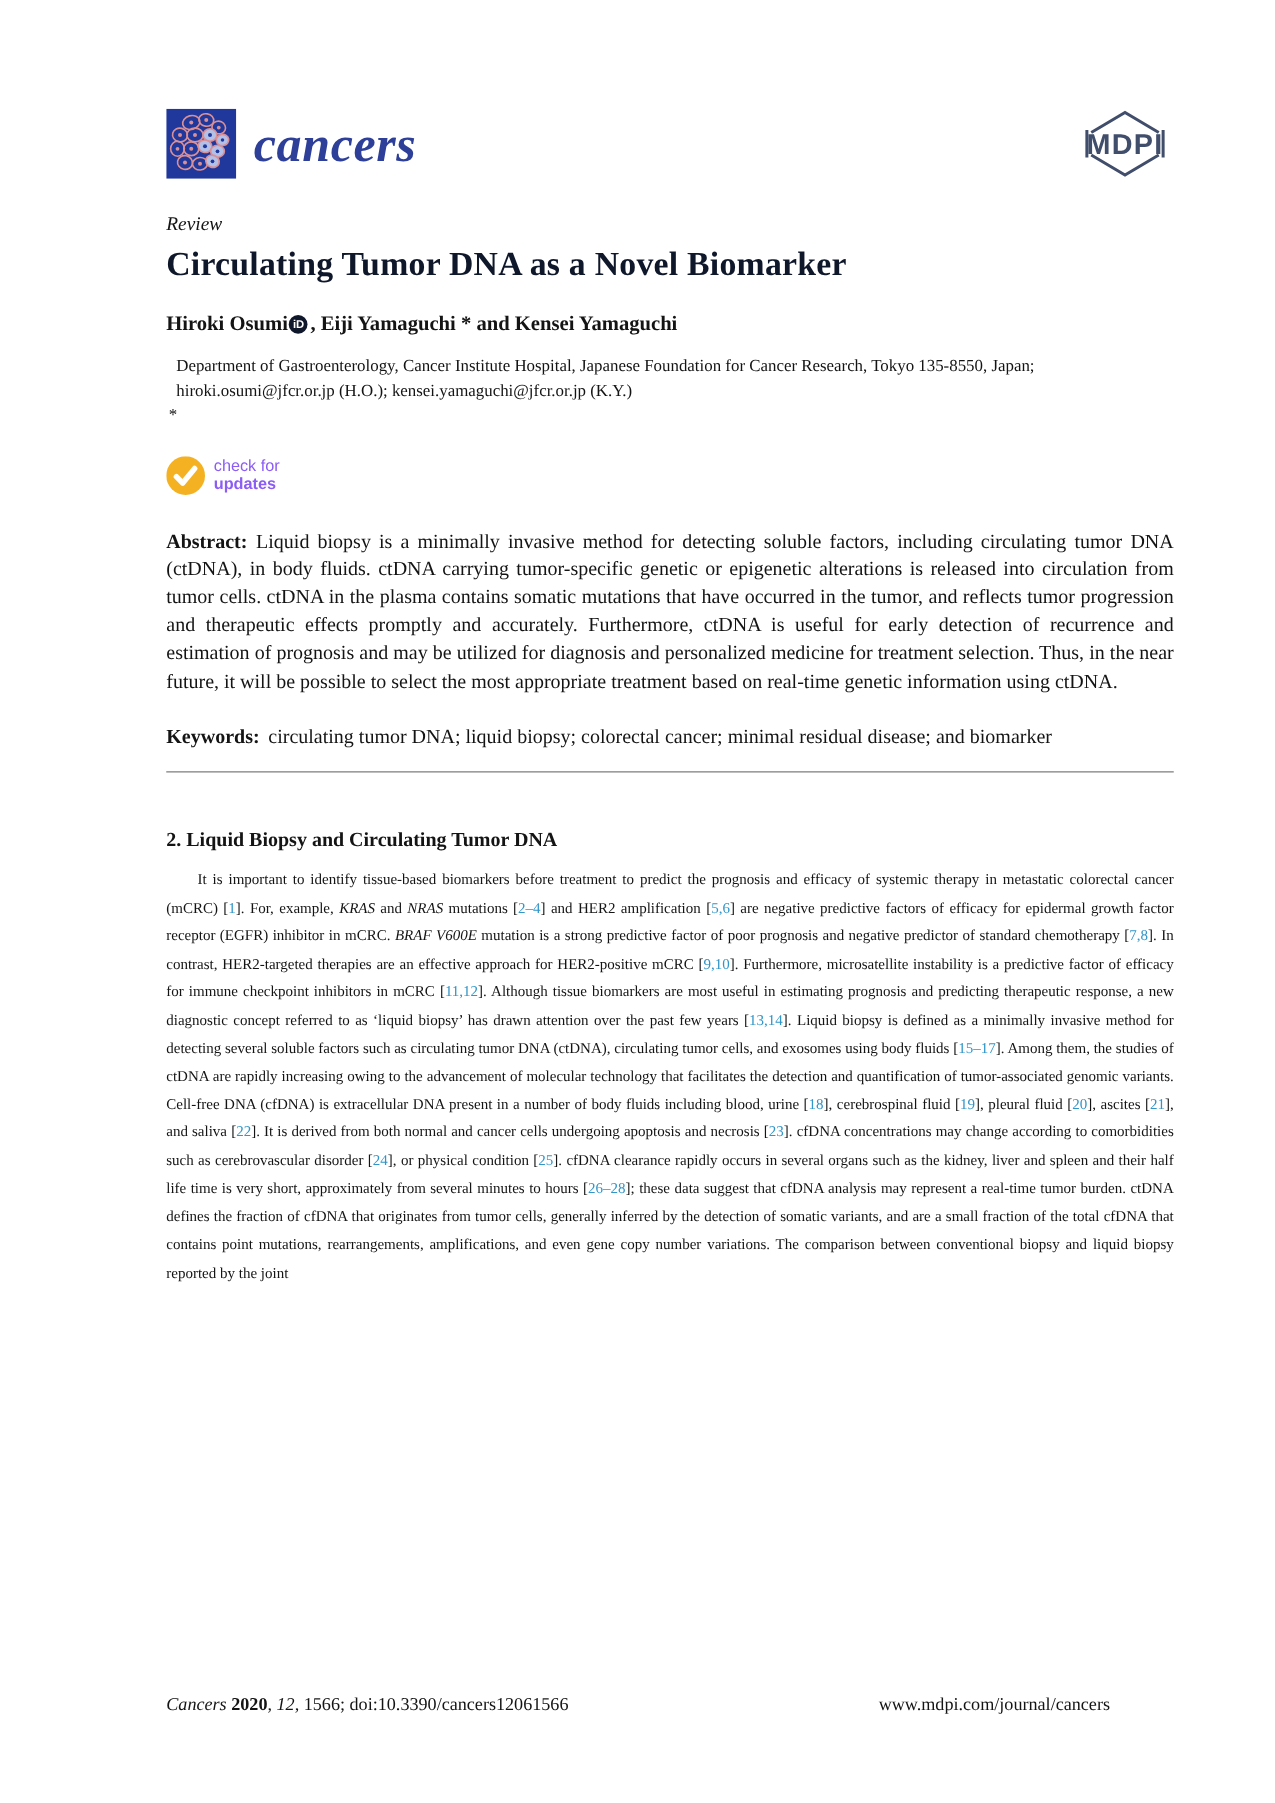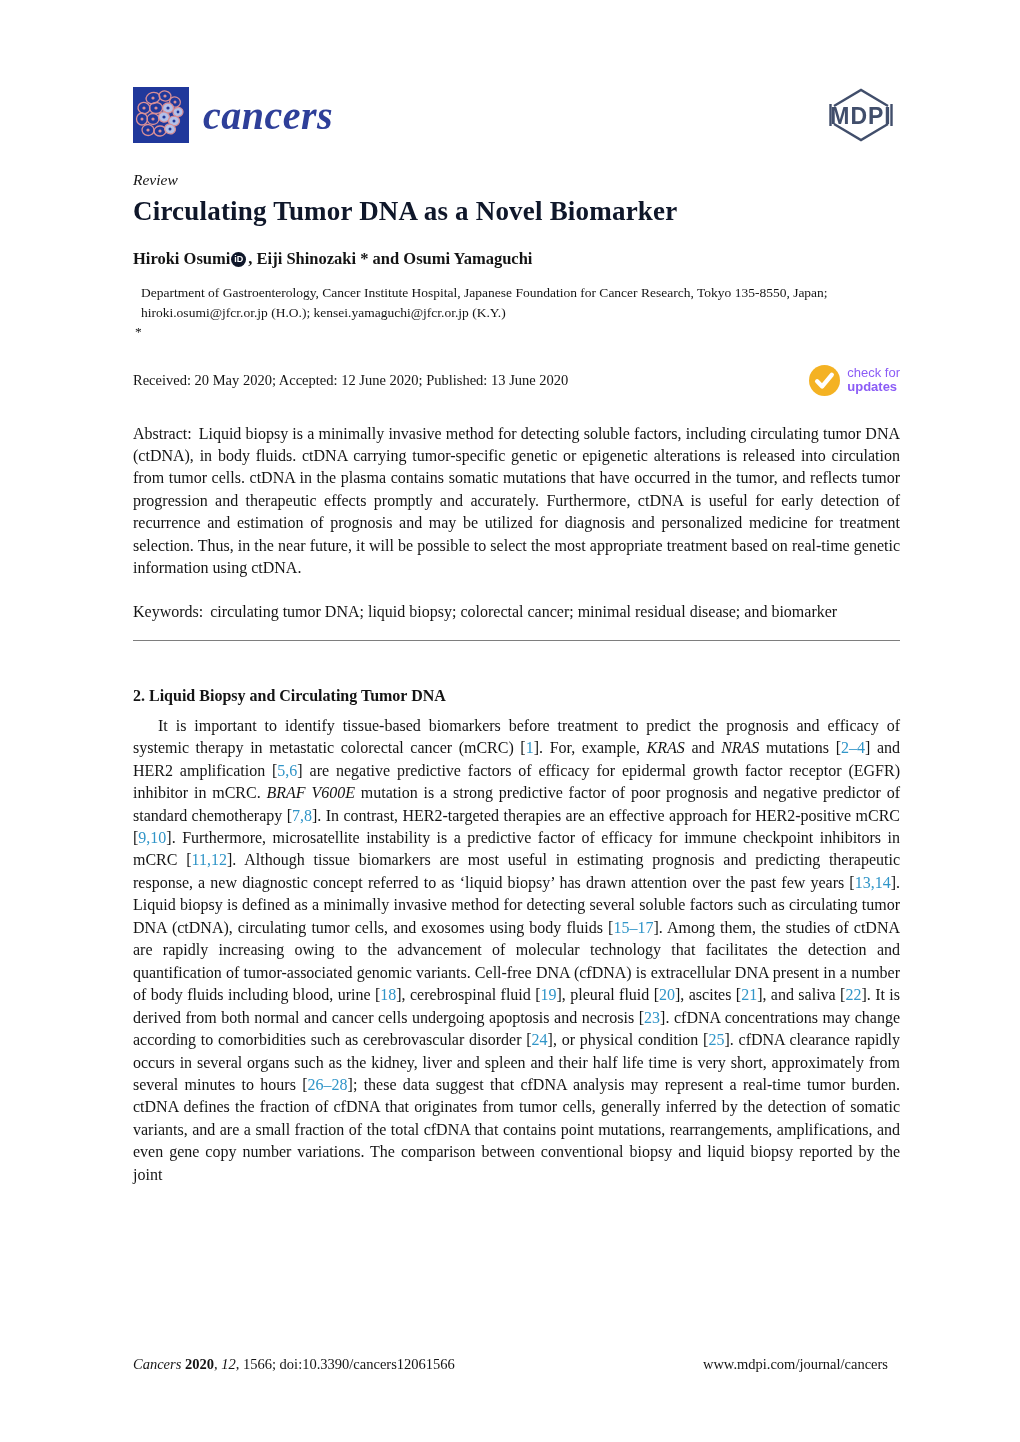--- a/index.html
+++ b/index.html
@@ -1,20 +1,20 @@
 <!DOCTYPE html>
 <html><head>
 <meta charset="utf-8">
 <style>
   html,body{margin:0;padding:0;}
   body{
     width:1020px;height:1442px;background:#ffffff;position:relative;
     font-family:"Liberation Serif",serif;color:#141414;overflow:hidden;
   }
-  .page{position:absolute;inset:0;padding:86px 120px 0 133px;box-sizing:border-box;}
+  .page{position:absolute;inset:0;padding:86px 81px 0 133px;box-sizing:border-box;}
 
   
   .header-row{display:flex;justify-content:space-between;align-items:center;height:58px;}
   .logo-left{display:flex;align-items:center;gap:14px;}
   .logo-word{font-size:40px;font-style:italic;font-weight:700;color:#2e3f99;letter-spacing:.5px;}
 
   
   .review{margin-top:27px;font-style:italic;font-size:15.5px;}
   .title{margin-top:5px;font-size:27px;font-weight:700;line-height:34px;letter-spacing:.2px;color:#0f172a;}
   .authors{margin-top:21px;font-size:16.5px;font-weight:700;}
@@ -26,26 +26,26 @@
 
   
   .badge{display:flex;align-items:center;gap:7px;cursor:pointer;}
   .badge-circle{width:31px;height:31px;flex:none;}
   .badge-text{font-family:"Liberation Sans",sans-serif;font-size:13px;line-height:14px;color:#8b5cf6;display:flex;flex-direction:column;}
   .badge-text b{font-weight:700;}
 
   
   .abstract{margin-top:27px;font-size:16px;line-height:22.4px;text-align:justify;}
   .keywords{margin-top:22px;font-size:16px;line-height:22.4px;text-align:justify;}
-  .block-label{font-weight:400;margin-right:7px;}
+  .block-label{font-weight:700;margin-right:7px;}
   hr.rule{border:none;border-top:1.5px solid #7e7e7e;margin:14px 0 0 0;}
 
   
   .sec-heading{margin-top:46px;font-size:16px;font-weight:700;}
-  .body-par{margin:10px 0 0 0;font-size:16px;line-height:22.45px;text-align:justify;text-indent:25px;}
+  .body-par{margin:10px 0 0 0;font-size:12px;line-height:22.45px;text-align:justify;text-indent:25px;}
 
   
   .seg-i{font-style:italic;}
   .seg-b{font-weight:700;}
   .seg-cite{color:#3095c8;}
   .seg-orcid{
     display:inline-block;width:15px;height:15px;background:#0f172a;color:#fff;
     border-radius:50%;font-size:9px;font-weight:700;line-height:15px;text-align:center;
     font-family:"Liberation Sans",sans-serif;font-style:normal;vertical-align:2px;margin:0 2px 0 1px;
   }
@@ -110,31 +110,30 @@
       <text x="39" y="37.5" text-anchor="middle" font-family="Liberation Sans, sans-serif" font-size="23" font-weight="bold" letter-spacing="1" fill="#414e6b">MDPI</text>
     </svg>
   </div>
 
   <div class="review">Review</div>
 
   <h1 class="title" style="margin:5px 0 0 0;">
     <span>Circulating Tumor DNA as a Novel Biomarker</span><br>
   </h1>
 
-  <div class="authors"><span>Hiroki Osumi</span><span class="seg-orcid">iD</span><span>, Eiji Shinozaki * and Osumi Yamaguchi</span></div>
+  <div class="authors"><span>Hiroki Osumi</span><span class="seg-orcid">iD</span><span>, Eiji Yamaguchi * and Kensei Yamaguchi</span></div>
 
   <div class="affil-block">
     <p class="affil">Department of Gastroenterology, Cancer Institute Hospital, Japanese Foundation for Cancer Research, Tokyo 135-8550, Japan; hiroki.osumi@jfcr.or.jp (H.O.); kensei.yamaguchi@jfcr.or.jp (K.Y.)</p>
     <p class="corresp">
       <span class="star">*</span>
     </p>
   </div>
 
   <div class="dates-row">
-    <span>Received: 20 May 2020; Accepted: 12 June 2020; Published: 13 June 2020</span>
     <div class="badge">
       <svg class="badge-circle" viewBox="0 0 24 24">
         <circle cx="12" cy="12" r="12" fill="#f4b223"></circle>
         <path d="M6.3 12.6 L10.2 16.6 L17.6 7.6" stroke="#ffffff" stroke-width="3.4" fill="none" stroke-linecap="round" stroke-linejoin="round"></path>
       </svg>
       <span class="badge-text">
         <span>check for</span>
         <b>updates</b>
       </span>
     </div>

